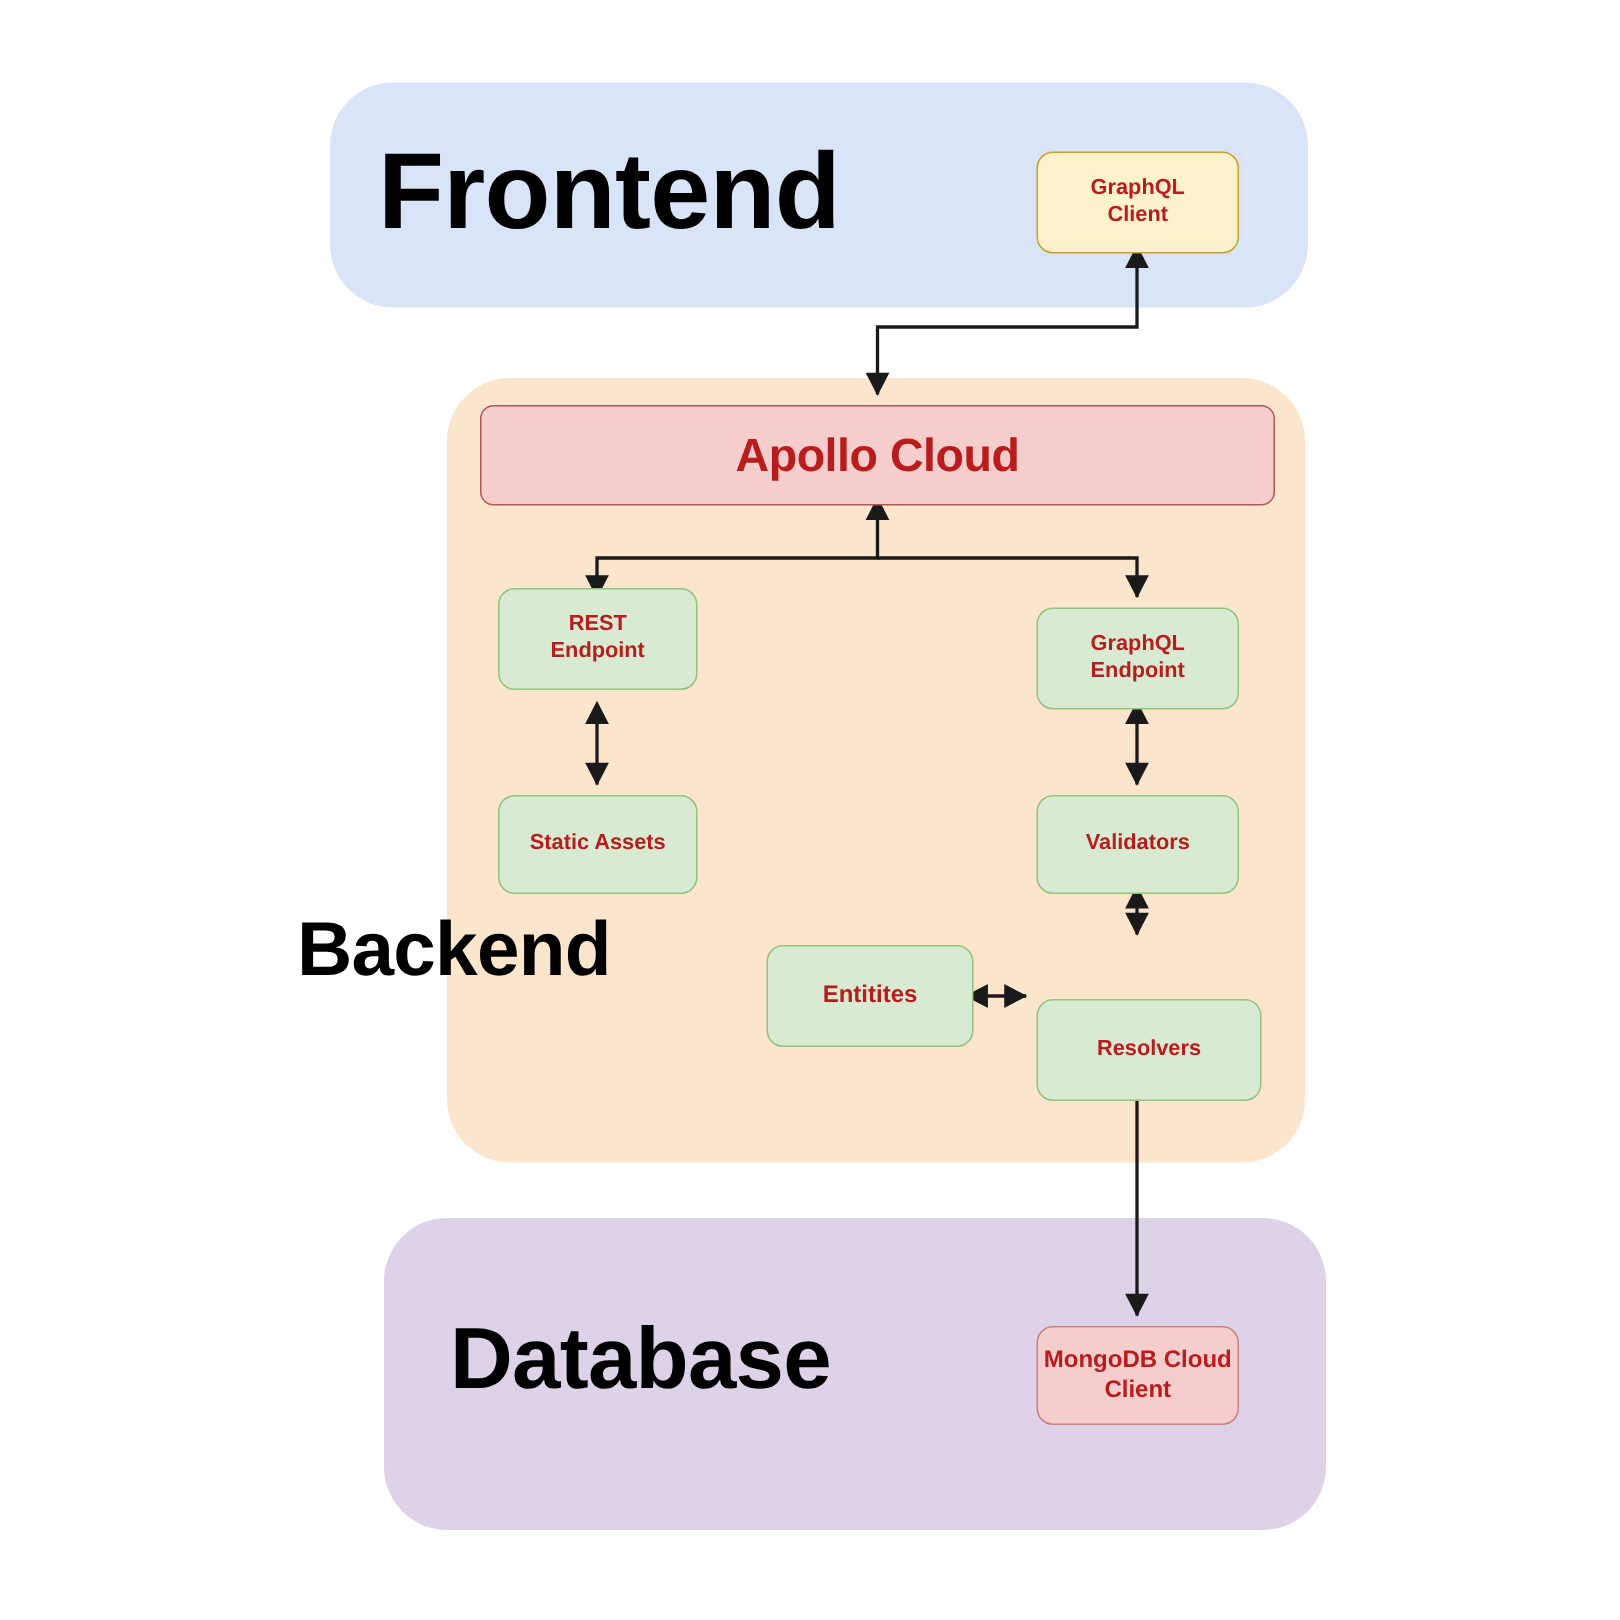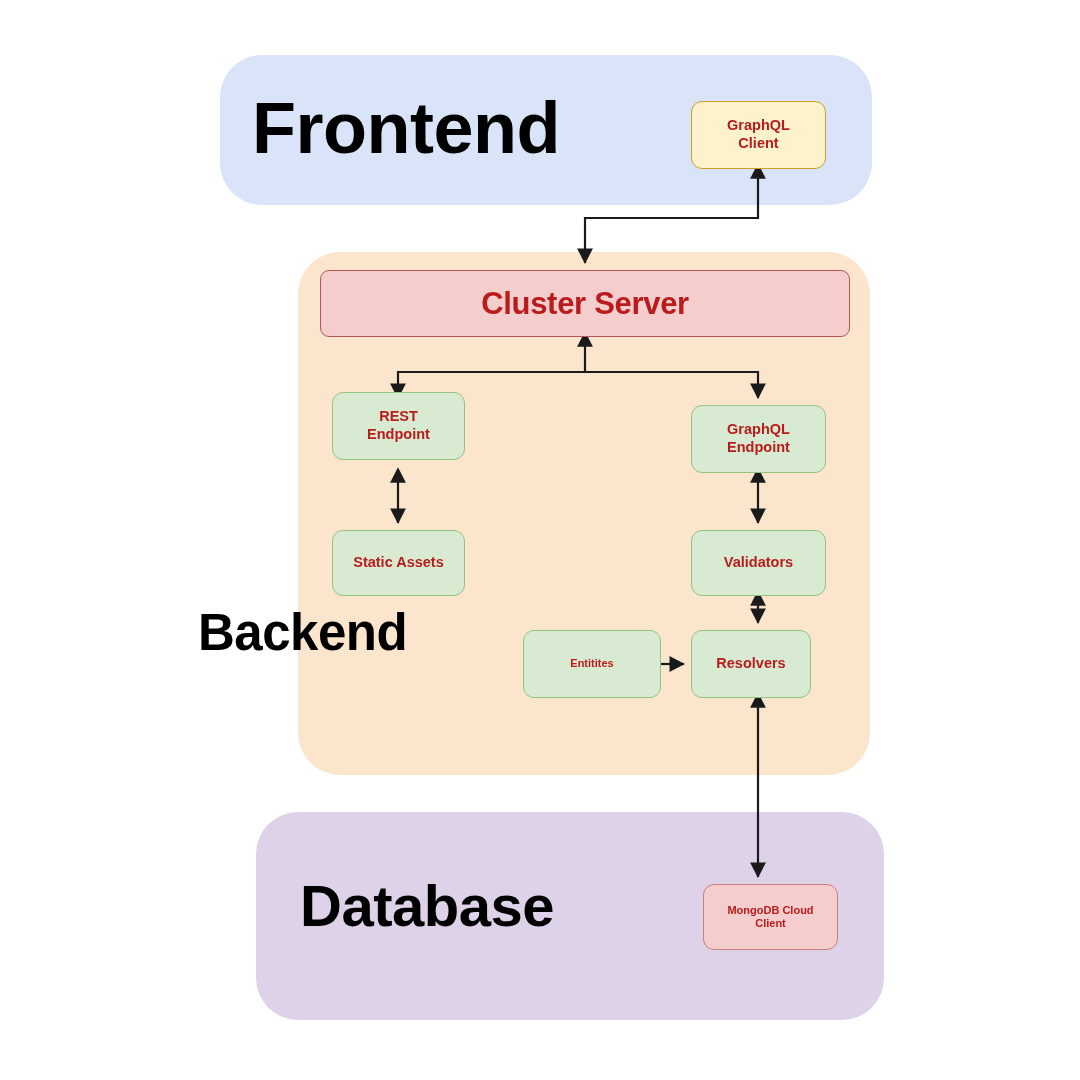--- a/index.html
+++ b/index.html
@@ -46,22 +46,21 @@
   }
   .node-lg {
     font-size: 31px;
     border-radius: 9px;
     letter-spacing: -0.3px;
   }
   .node-sm {
     font-size: 14.5px;
   }
   .node-xs {
-    font-size: 11px;
-    margin-left: 12px;
+    font-size: 16px;
   }
   svg.wires {
     position: absolute;
     left: 0;
     top: 0;
     width: 1080px;
     height: 1080px;
     overflow: visible;
     pointer-events: none;
   }
@@ -102,38 +101,38 @@
   <div id="band-layer">
       <div class="layer-band z-band" style="left: 220px; top: 55px; width: 652px; height: 150px; background: rgb(217, 228, 248);"></div>
       <div class="layer-band z-band" style="left: 298px; top: 252px; width: 572px; height: 523px; background: rgb(252, 229, 205);"></div>
       <div class="layer-band z-band" style="left: 256px; top: 812px; width: 628px; height: 208px; background: rgb(222, 210, 233);"></div>
     </div>
   <div id="node-layer">
       <div class="node z-node node-sm" style="left: 691px; top: 101px; width: 135px; height: 68px; background: rgb(253, 242, 204); border-color: rgb(201, 162, 39);">
         <div><span>GraphQL</span><br><span>Client</span></div>
       </div>
       <div class="node z-node node-lg" style="left: 320px; top: 270px; width: 530px; height: 67px; background: rgb(245, 205, 205); border-color: rgb(178, 87, 87);">
-        <div><span>Cluster Server</span></div>
+        <div><span>Apollo Cloud</span></div>
       </div>
       <div class="node z-node node-sm" style="left: 332px; top: 392px; width: 133px; height: 68px; background: rgb(217, 234, 211); border-color: rgb(147, 196, 125);">
         <div><span>REST</span><br><span>Endpoint</span></div>
       </div>
       <div class="node z-node node-sm" style="left: 691px; top: 405px; width: 135px; height: 68px; background: rgb(217, 234, 211); border-color: rgb(147, 196, 125);">
         <div><span>GraphQL</span><br><span>Endpoint</span></div>
       </div>
       <div class="node z-node node-sm" style="left: 332px; top: 530px; width: 133px; height: 66px; background: rgb(217, 234, 211); border-color: rgb(147, 196, 125);">
         <div><span>Static Assets</span></div>
       </div>
       <div class="node z-node node-sm" style="left: 691px; top: 530px; width: 135px; height: 66px; background: rgb(217, 234, 211); border-color: rgb(147, 196, 125);">
         <div><span>Validators</span></div>
       </div>
       <div class="node z-node node-xs" style="left: 511px; top: 630px; width: 138px; height: 68px; background: rgb(217, 234, 211); border-color: rgb(147, 196, 125);">
         <div><span>Entitites</span></div>
       </div>
-      <div class="node z-node node-sm" style="left: 691px; top: 630px; width: 120px; height: 68px; background: rgb(217, 234, 211); border-color: rgb(147, 196, 125);">
+      <div class="node z-node node-sm" style="left: 691px; top: 666px; width: 150px; height: 68px; background: rgb(217, 234, 211); border-color: rgb(147, 196, 125);">
         <div><span>Resolvers</span></div>
       </div>
       <div class="node z-node node-xs" style="left: 691px; top: 884px; width: 135px; height: 66px; background: rgb(245, 205, 205); border-color: rgb(204, 127, 127);">
         <div><span>MongoDB Cloud</span><br><span>Client</span></div>
       </div>
     </div>
   <div id="title-layer">
       <div class="layer-title z-title" style="left: 252px; top: 92px; font-size: 72px;">Frontend</div>
       <div class="layer-title z-title" style="left: 198px; top: 607px; font-size: 51px;">Backend</div>
       <div class="layer-title z-title" style="left: 276px; top: 877px; font-size: 58px; margin-left: 24px;">Database</div>

